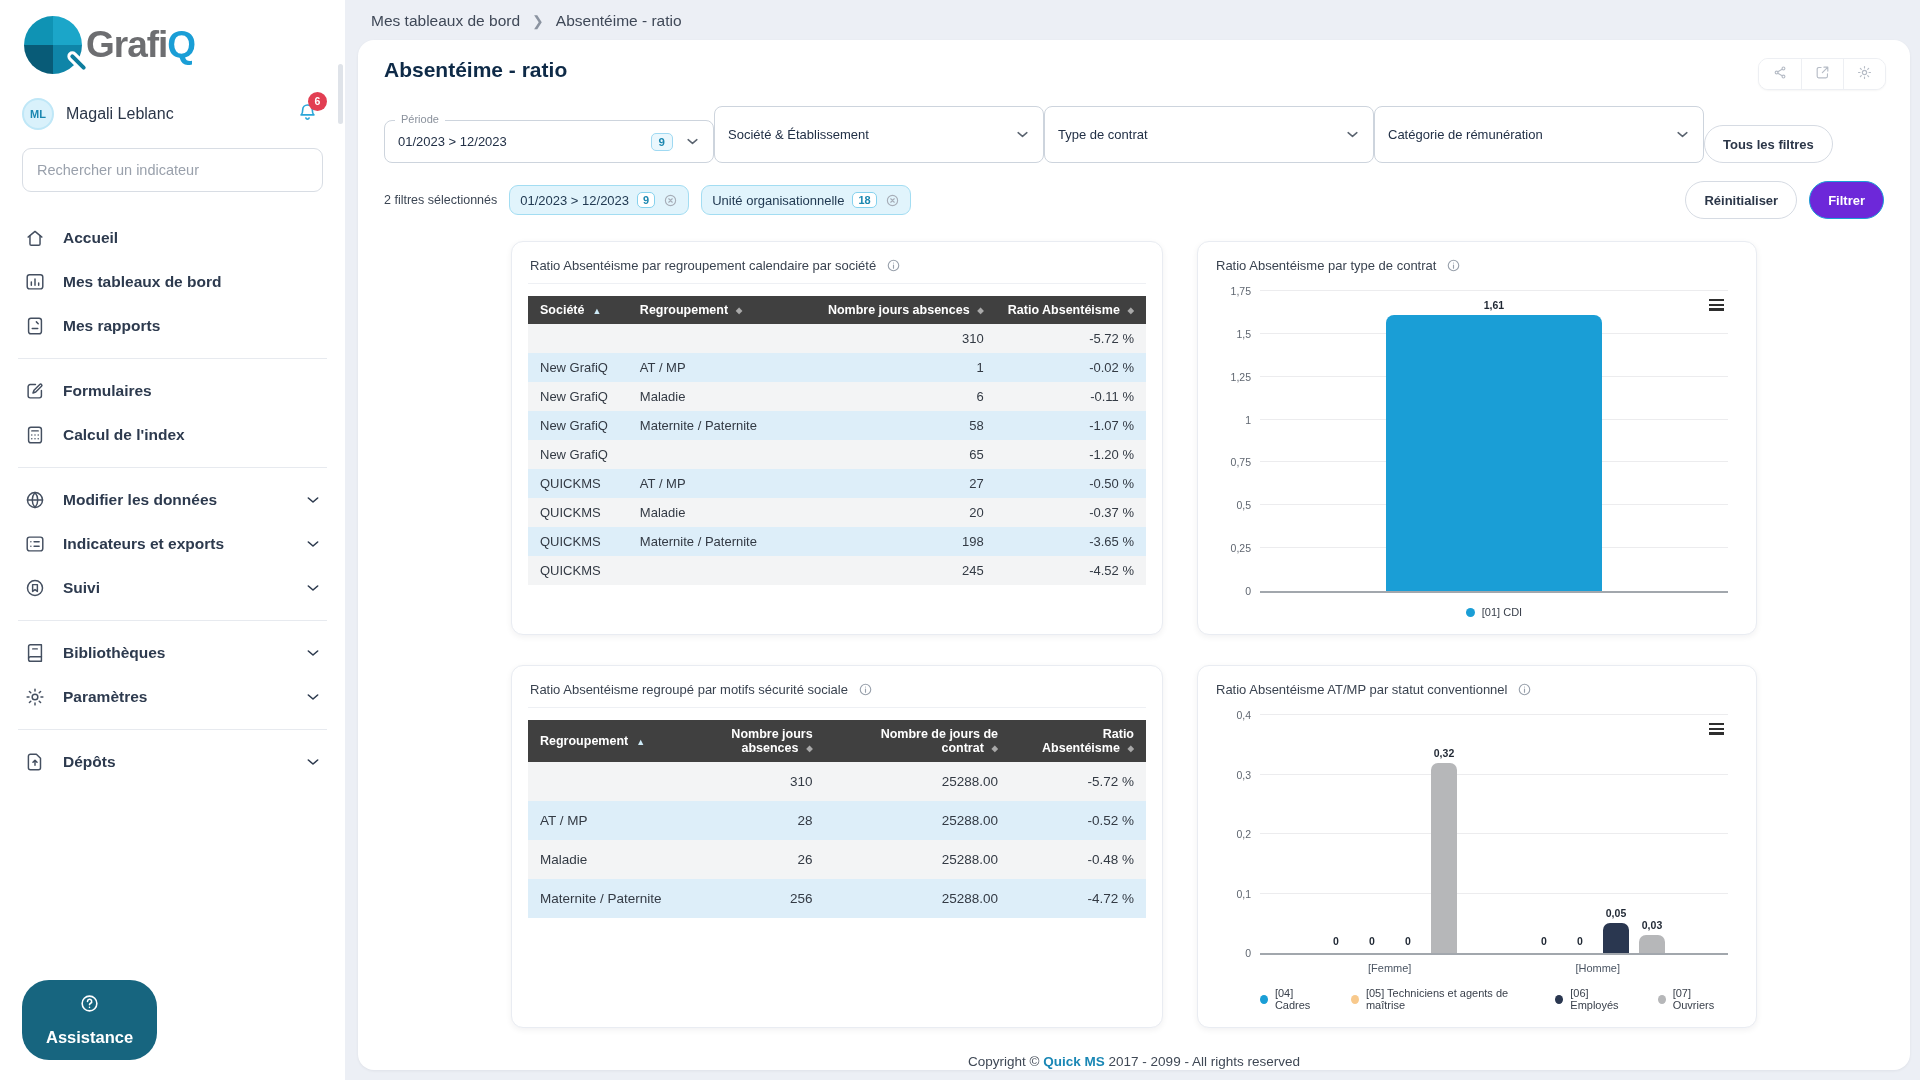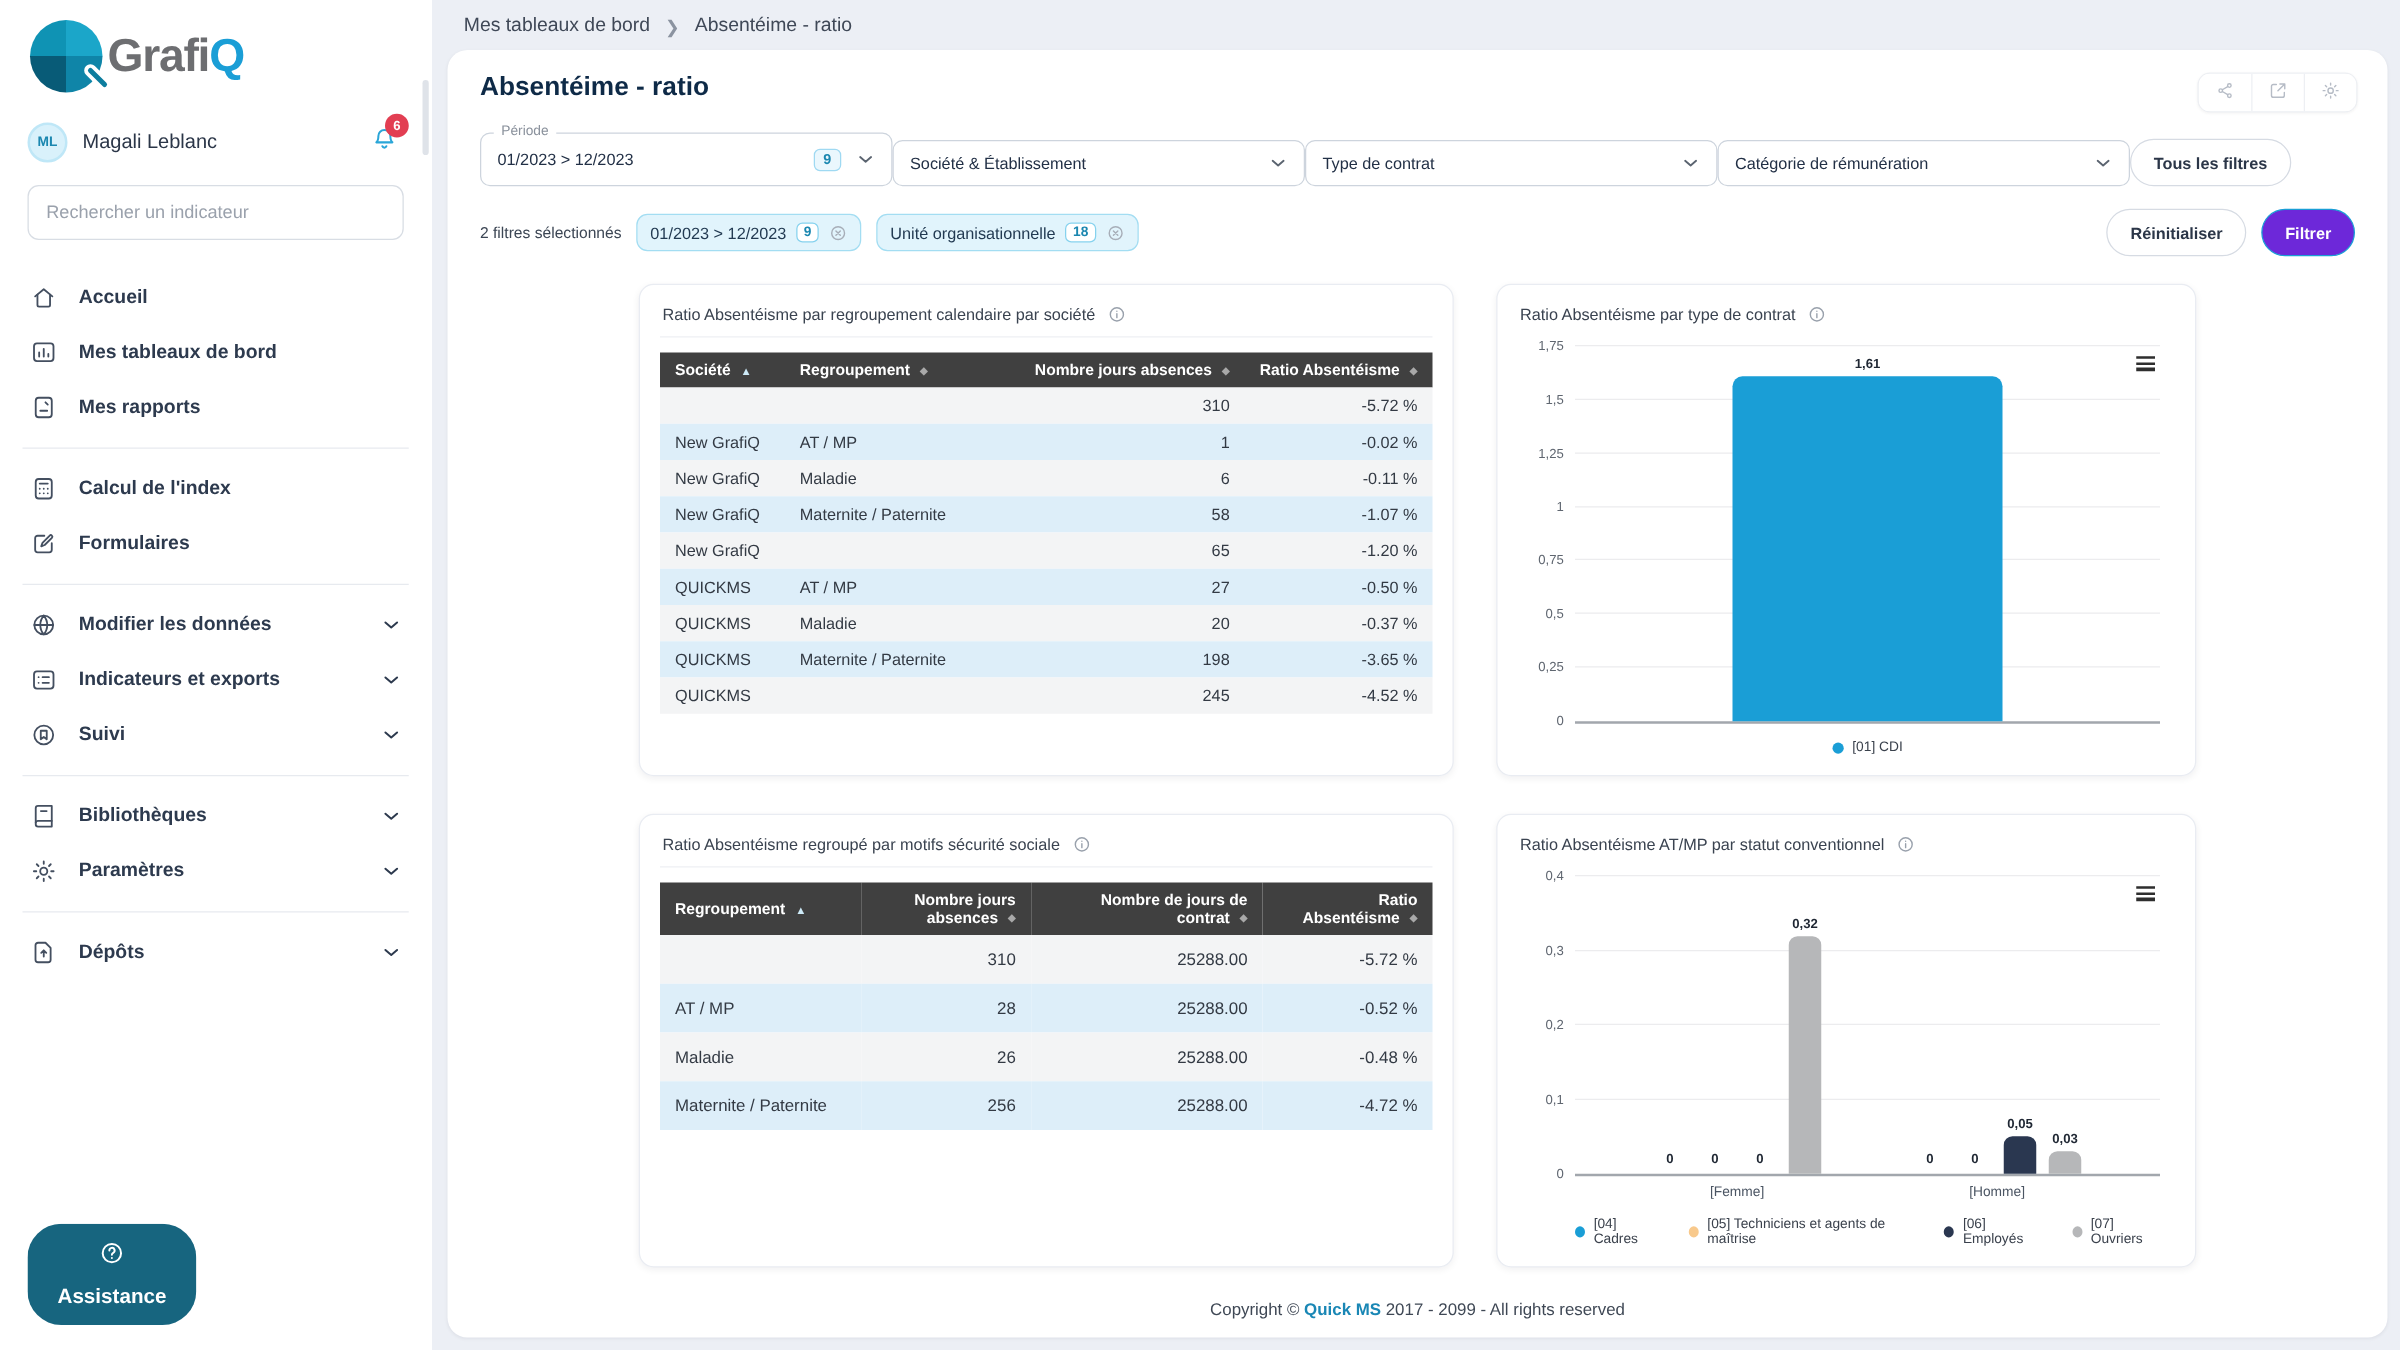--- a/index.html
+++ b/index.html
@@ -59,21 +59,21 @@
 
   .filter-row { display:flex; align-items:flex-end; padding:16px 26px 0; }
   .period { position:relative; width:330px; height:43px; border:1px solid #cdd4dd; border-radius:8px;
     display:flex; align-items:center; padding:0 13px; background:#fff; cursor:pointer; }
   .period-label { position:absolute; top:-8px; left:10px; background:#fff; padding:0 6px; font-size:11px; color:#8a919c; }
   .period-value { font-size:13px; color:#223046; }
   .count-badge { margin-left:auto; background:#eaf7fd; border:1px solid #9fd9f2; color:#1b87b0;
     border-radius:5px; font-size:11.5px; font-weight:bold; padding:2px 7px; }
   .chev { margin-left:12px; color:#5b6470; display:flex; }
   .chev svg { width:15px; height:15px; }
-  .select { width:330px; height:37px; border:1px solid #cdd4dd; border-radius:8px; display:flex;
+  .select { width:330px; height:57px; border:1px solid #cdd4dd; border-radius:8px; display:flex;
     align-items:center; padding:0 13px; font-size:13px; color:#223046; background:#fff; cursor:pointer; }
   .select .chev { margin-left:auto; }
   .btn-pill { height:38px; border-radius:20px; border:1px solid #d6dbe3; background:#fff; color:#2b3648;
     font-size:13px; font-weight:600; padding:0 18px; display:inline-flex; align-items:center; cursor:pointer; font-family:inherit; }
   .btn-primary { background:#6d28d9; border-color:#1a9ed6; color:#fff; font-weight:bold; }
 
   .chips-row { display:flex; align-items:center; gap:12px; padding:18px 26px 0; }
   .chips-summary { font-size:12.5px; color:#3c4654; }
   .chip { display:flex; align-items:center; gap:8px; background:#e1f4fc; border:1px solid #a3ddf2;
     border-radius:9px; padding:6px 10px; font-size:13px; color:#223a52; cursor:pointer; }
@@ -179,35 +179,35 @@
             <rect x="5" y="3.5" width="14" height="17" rx="2.6"></rect>
             <path d="M9 14.8 h6 M13.5 7.5 l2 2"></path>
           </svg>
         </span>
         <span>Mes rapports</span>
       </div>
       <hr class="nav-div">
       <div class="nav-item">
         <span class="nav-icon">
           <svg viewBox="0 0 24 24" fill="none" stroke="currentColor" stroke-width="1.6" stroke-linecap="round" stroke-linejoin="round">
+            <path d="M12.5 5 H6.7 A2.2 2.2 0 0 0 4.5 7.2 v10.1 A2.2 2.2 0 0 0 6.7 19.5 h10.1 a2.2 2.2 0 0 0 2.2 -2.2 V11.5"></path>
+            <path d="M9.8 14.2 l1.1 -3 6.3 -6.3 a1.3 1.3 0 0 1 1.9 1.9 l-6.3 6.3 z"></path>
+          </svg>
+        </span>
+        <span>Formulaires</span>
+      </div>
+      <div class="nav-item">
+        <span class="nav-icon">
+          <svg viewBox="0 0 24 24" fill="none" stroke="currentColor" stroke-width="1.6" stroke-linecap="round" stroke-linejoin="round">
             <rect x="5" y="3.5" width="14" height="17" rx="2.6"></rect>
             <path d="M8.5 7.5 h7"></path>
             <path d="M8.5 12 h.01 M12 12 h.01 M15.5 12 h.01 M8.5 16 h.01 M12 16 h.01 M15.5 16 h.01"></path>
           </svg>
         </span>
         <span>Calcul de l'index</span>
-      </div>
-      <div class="nav-item">
-        <span class="nav-icon">
-          <svg viewBox="0 0 24 24" fill="none" stroke="currentColor" stroke-width="1.6" stroke-linecap="round" stroke-linejoin="round">
-            <path d="M12.5 5 H6.7 A2.2 2.2 0 0 0 4.5 7.2 v10.1 A2.2 2.2 0 0 0 6.7 19.5 h10.1 a2.2 2.2 0 0 0 2.2 -2.2 V11.5"></path>
-            <path d="M9.8 14.2 l1.1 -3 6.3 -6.3 a1.3 1.3 0 0 1 1.9 1.9 l-6.3 6.3 z"></path>
-          </svg>
-        </span>
-        <span>Formulaires</span>
       </div>
       <hr class="nav-div">
       <div class="nav-item">
         <span class="nav-icon">
           <svg viewBox="0 0 24 24" fill="none" stroke="currentColor" stroke-width="1.6" stroke-linecap="round" stroke-linejoin="round">
             <circle cx="12" cy="12" r="8.2"></circle>
             <path d="M3.8 12 h16.4 M12 3.8 a12.6 12.6 0 0 1 0 16.4 M12 3.8 a12.6 12.6 0 0 0 0 16.4"></path>
           </svg>
         </span>
         <span>Modifier les données</span>

